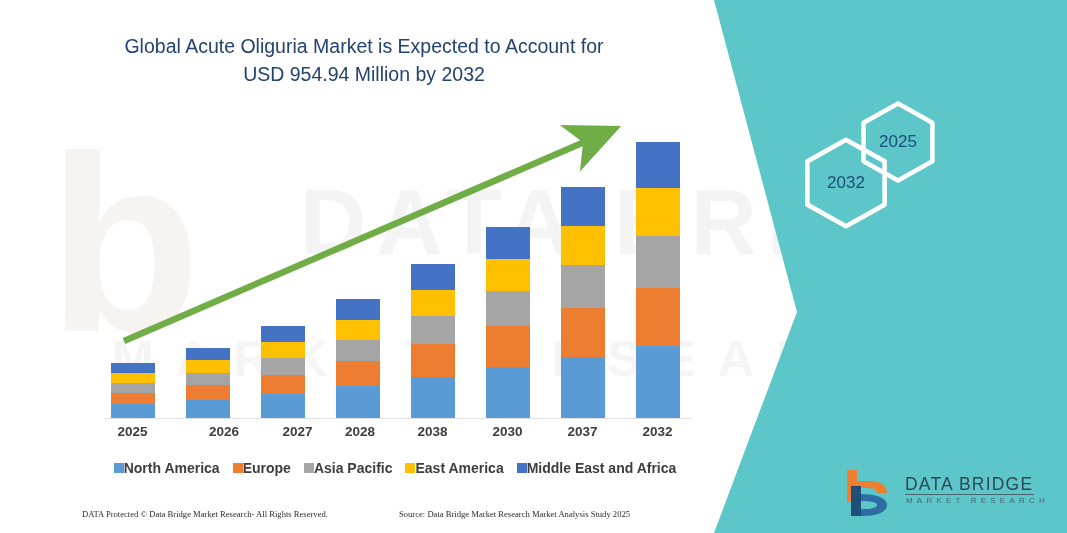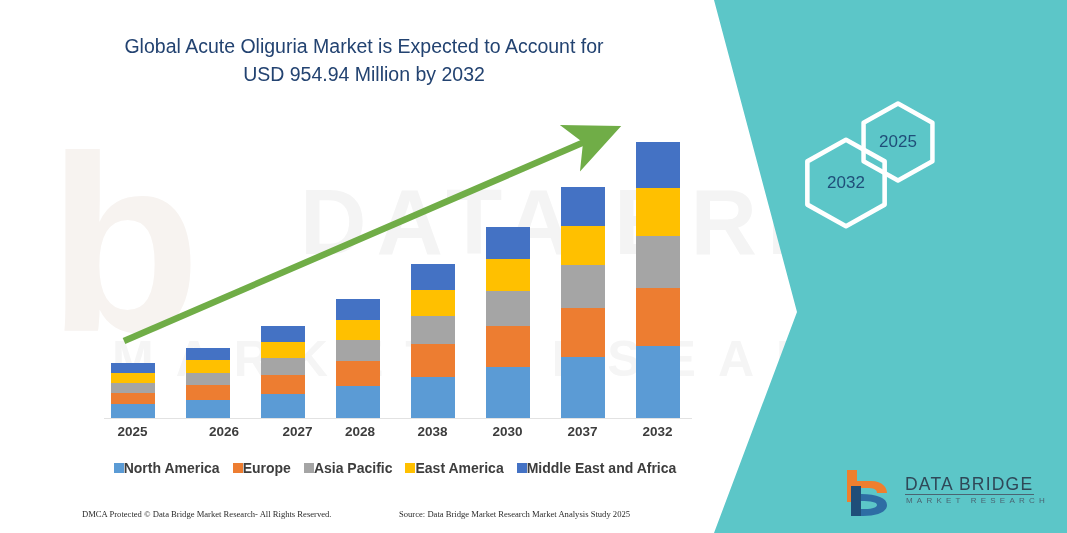--- a/index.html
+++ b/index.html
@@ -351,21 +351,21 @@
         <span class="swatch" style="background: rgb(255, 192, 0);"></span>
         <span>East America</span>
       </div>
       <div class="legend-item">
         <span class="swatch" style="background: rgb(68, 114, 196);"></span>
         <span>Middle East and Africa</span>
       </div>
     </div>
 
   <div class="footer">
-    <div class="footer-left">DMCA Protected © Data Bridge Market Research-  All Rights Reserved.</div>
+    <div class="footer-left">DATA Protected © Data Bridge Market Research-  All Rights Reserved.</div>
     <div class="footer-right">Source: Data Bridge Market Research  Market Analysis Study 2025</div>
   </div>
 
   <div class="teal-panel">
 
     <div class="hex hex-2032">
       <svg viewBox="0 0 100 100" width="92" height="92">
         <polygon points="50,3 92,26.5 92,73.5 50,97 8,73.5 8,26.5" fill="none" stroke="#ffffff" stroke-width="5" stroke-linejoin="round"></polygon>
       </svg>
       <span>2032</span>

